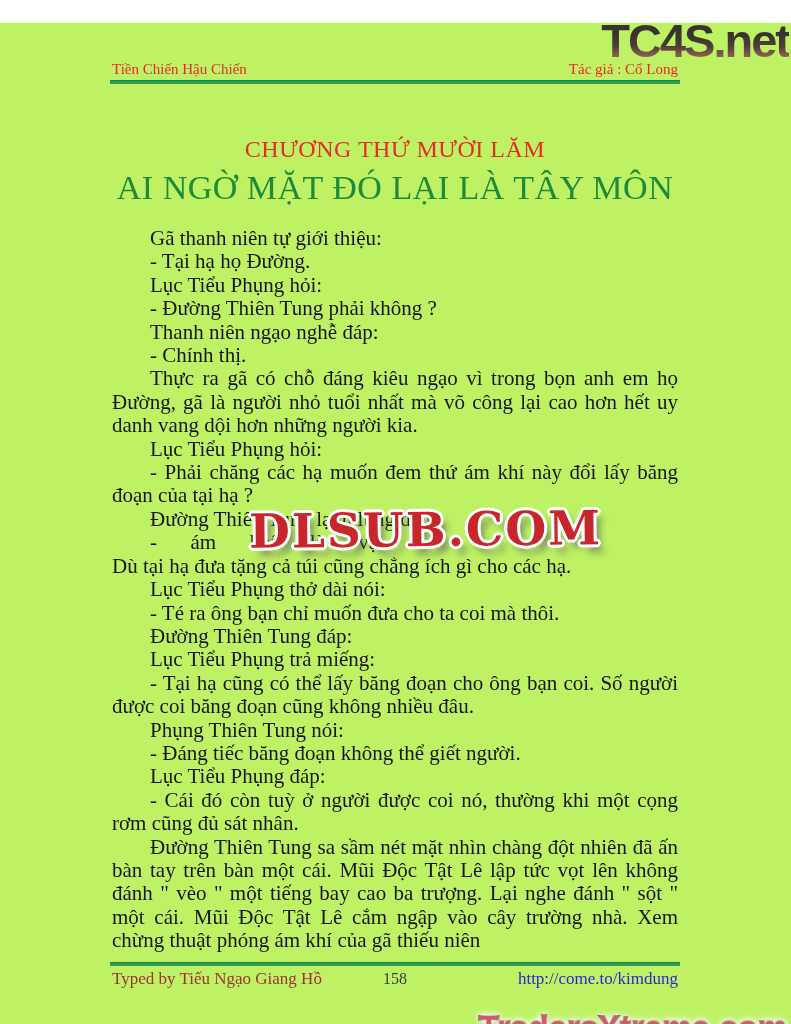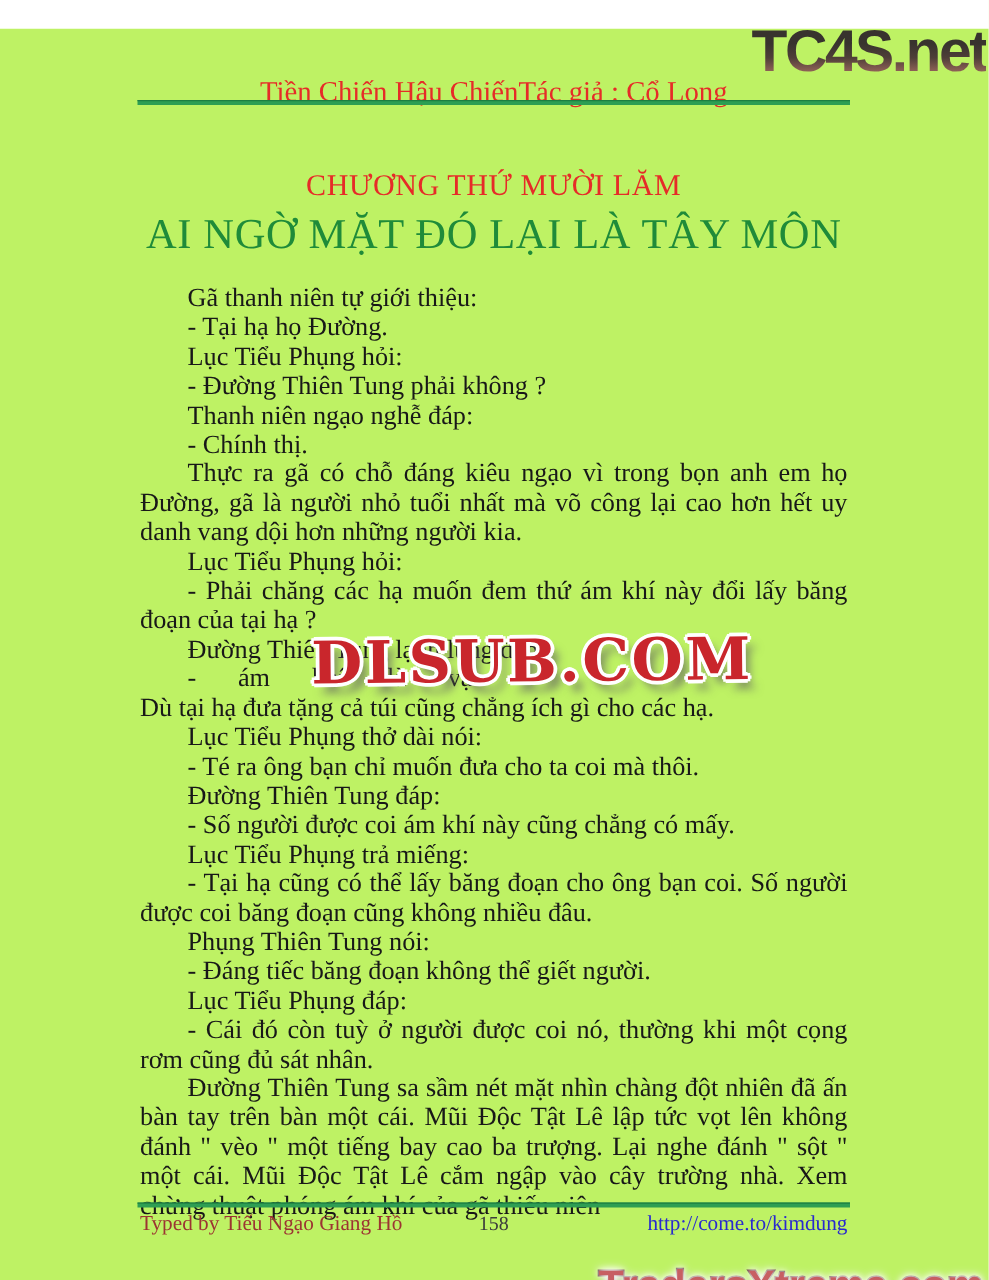--- a/index.html
+++ b/index.html
@@ -17,22 +17,22 @@
   @supports ((-webkit-background-clip:text) or (background-clip:text)){
     .tc4s-logo{
       background:linear-gradient(180deg,#38332e 38%,#4e3e38 62%,#96665a 88%,#a87c6e 100%);
       -webkit-background-clip:text;background-clip:text;color:transparent;
       text-shadow:none;
     }
   }
 
   .header-row{
     position:absolute;left:112px;width:566px;top:38px;
-    display:flex;justify-content:center;
-    font-size:23px;color:#e62b28;
+    display:flex;justify-content:space-between;
+    font-size:15px;color:#e62b28;
   }
   .rule{position:absolute;left:110px;width:570px;height:3px;background:#2e9e53;border-top:1px solid #1d7f41;}
   .rule-top{top:57px;}
   .rule-bottom{top:939px;}
 
   .titles{position:absolute;left:110px;width:570px;top:111px;text-align:center;line-height:1.25;}
   .chapter-line{font-size:24px;color:#e62b28;letter-spacing:.5px;}
   .title-line{font-size:34px;color:#1f8b39;letter-spacing:.5px;margin-top:3px;}
 
   .body-text{
@@ -96,21 +96,20 @@
       <p class="para">Thanh niên ngạo nghễ đáp:</p>
       <p class="para">- Chính thị.</p>
       <p class="para">Thực ra gã có chỗ đáng kiêu ngạo vì trong bọn anh em họ Đường, gã là người nhỏ tuổi nhất mà võ công lại cao hơn hết uy danh vang dội hơn những người kia.</p>
       <p class="para">Lục Tiểu Phụng hỏi:</p>
       <p class="para">- Phải chăng các hạ muốn đem thứ ám khí này đổi lấy băng đoạn của tại hạ ?</p>
       <p class="para">Đường Thiên Tung lạnh lùng đáp:</p>
       <p class="para">- ám khí là vậ<span class="gap"></span>Dù&nbsp;tại&nbsp;hạ&nbsp;đưa&nbsp;tặng cả túi cũng chẳng ích gì cho các hạ.</p>
       <p class="para">Lục Tiểu Phụng thở dài nói:</p>
       <p class="para">- Té ra ông bạn chỉ muốn đưa cho ta coi mà thôi.</p>
       <p class="para">Đường Thiên Tung đáp:</p>
-      <p class="para">- Số người được coi ám khí này cũng chẳng có mấy.</p>
       <p class="para">Lục Tiểu Phụng trả miếng:</p>
       <p class="para">- Tại hạ cũng có thể lấy băng đoạn cho ông bạn coi. Số người được coi băng đoạn cũng không nhiều đâu.</p>
       <p class="para">Phụng Thiên Tung nói:</p>
       <p class="para">- Đáng tiếc băng đoạn không thể giết người.</p>
       <p class="para">Lục Tiểu Phụng đáp:</p>
       <p class="para">- Cái đó còn tuỳ ở người được coi nó, thường khi một cọng rơm cũng đủ sát nhân.</p>
       <p class="para">Đường Thiên Tung sa sầm nét mặt nhìn chàng đột nhiên đã ấn bàn tay trên bàn một cái. Mũi Độc Tật Lê lập tức vọt lên không đánh " vèo " một tiếng bay cao ba trượng. Lại nghe đánh " sột " một cái. Mũi Độc Tật Lê cắm ngập vào cây trường nhà. Xem chừng thuật phóng ám khí của gã thiếu niên</p>
     </div>
 
   <div class="watermark">DLSUB.COM</div>

